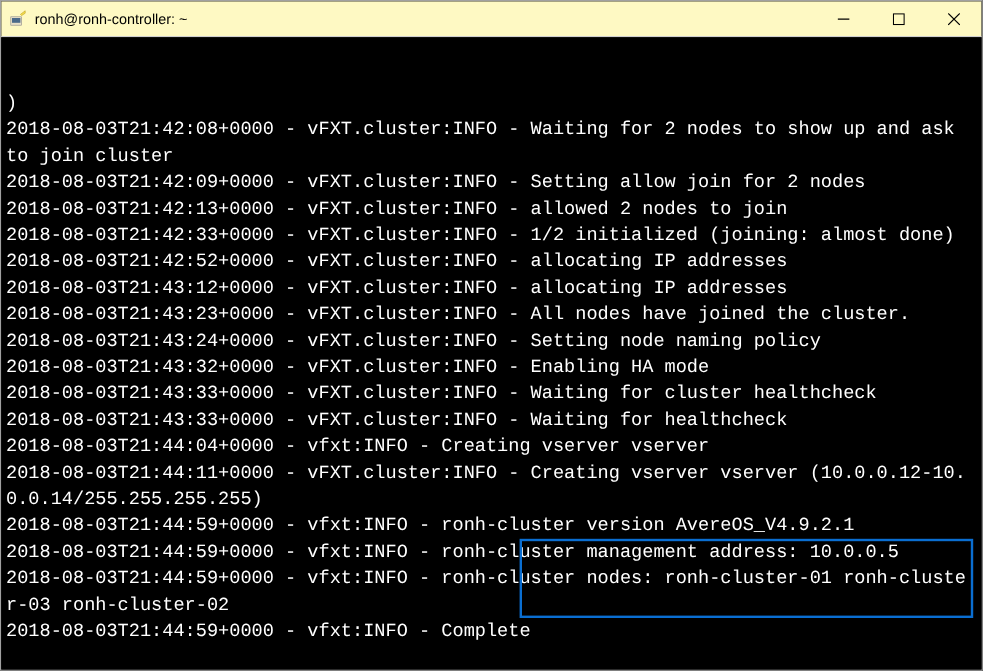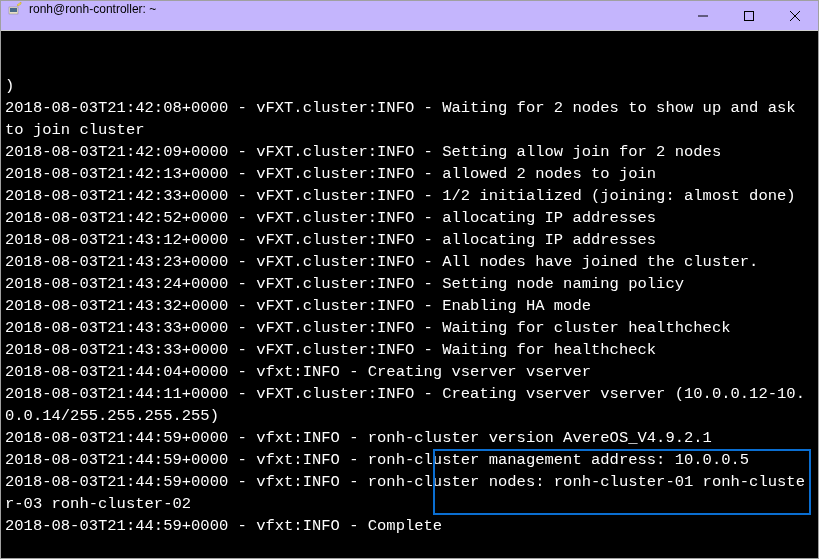--- a/index.html
+++ b/index.html
@@ -10,23 +10,23 @@
     body {
       width: 819px;
       height: 559px;
       background: #000;
       font-family: Consolas, 'Courier New', monospace;
       overflow: hidden;
       border: 1px solid #a0a0a0;
     }
     .titlebar {
       height: 30px;
-      background: #c4b5fd;
+      background: #fef9c3;
       display: flex;
-      align-items: flex-start;
+      align-items: center;
       justify-content: space-between;
       border-bottom: 1px solid #d0d0d0;
     }
     .titlebar-left {
       display: flex;
       align-items: center;
       padding-left: 6px;
       gap: 6px;
     }
     .titlebar-icon {

